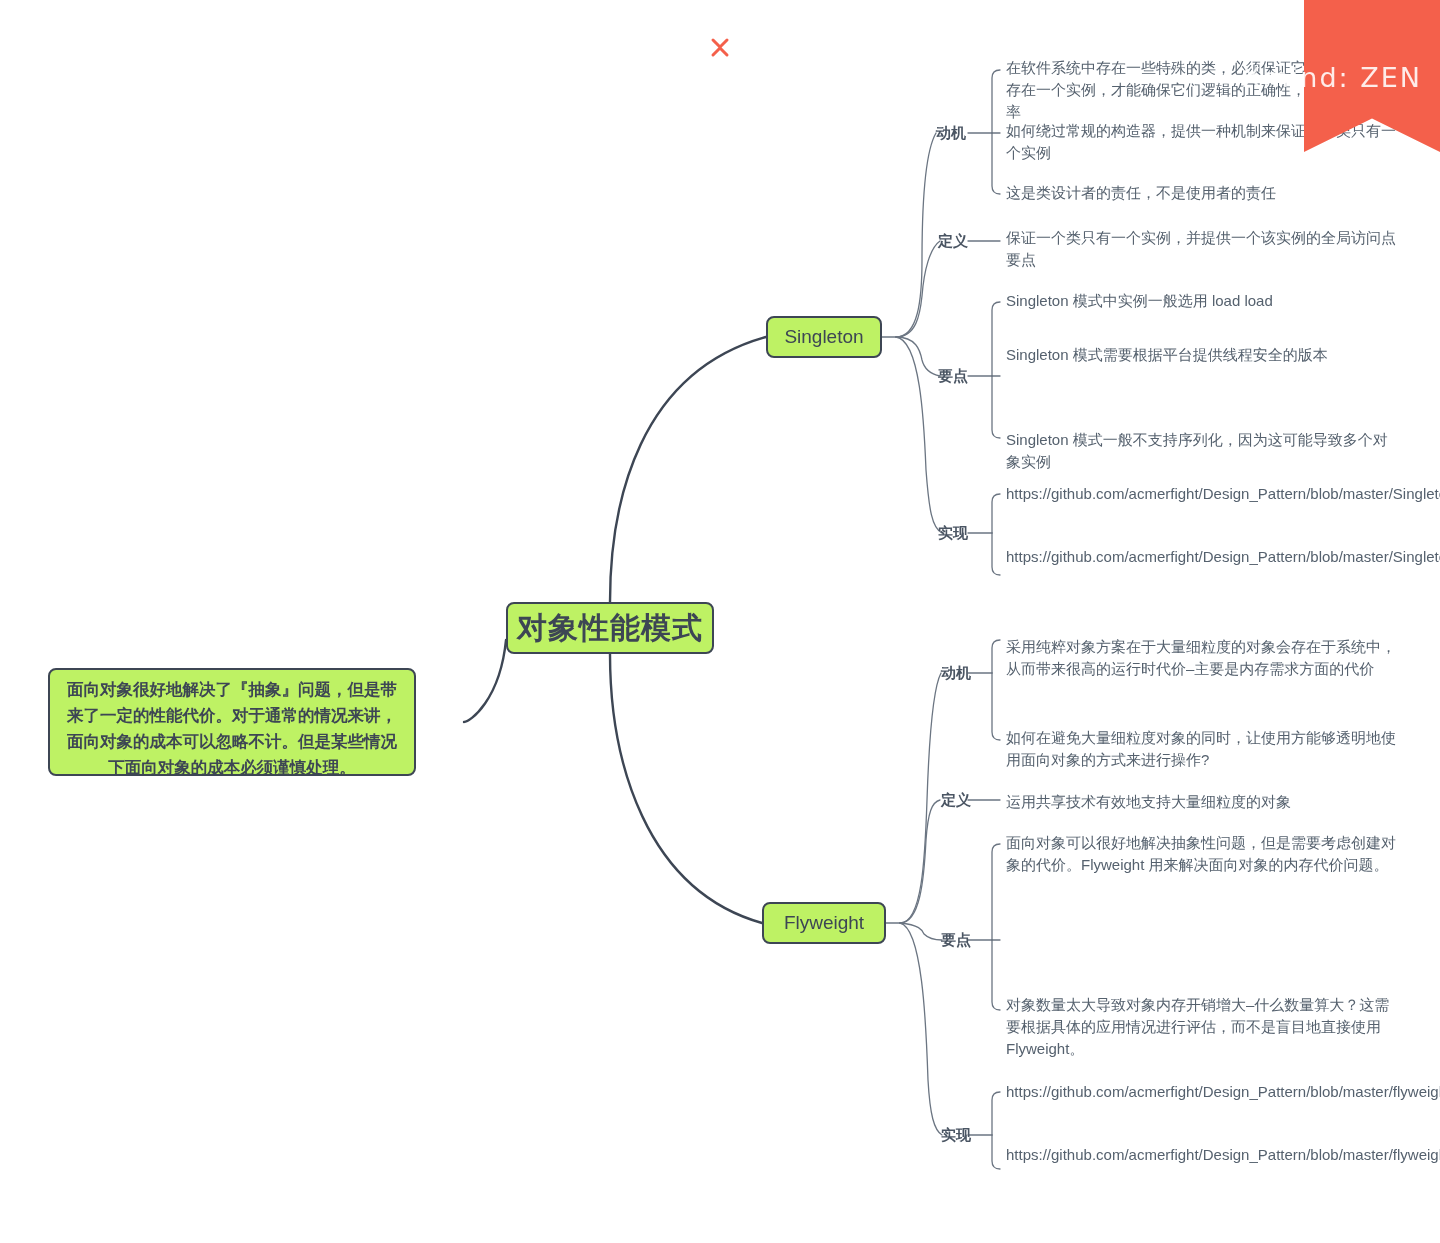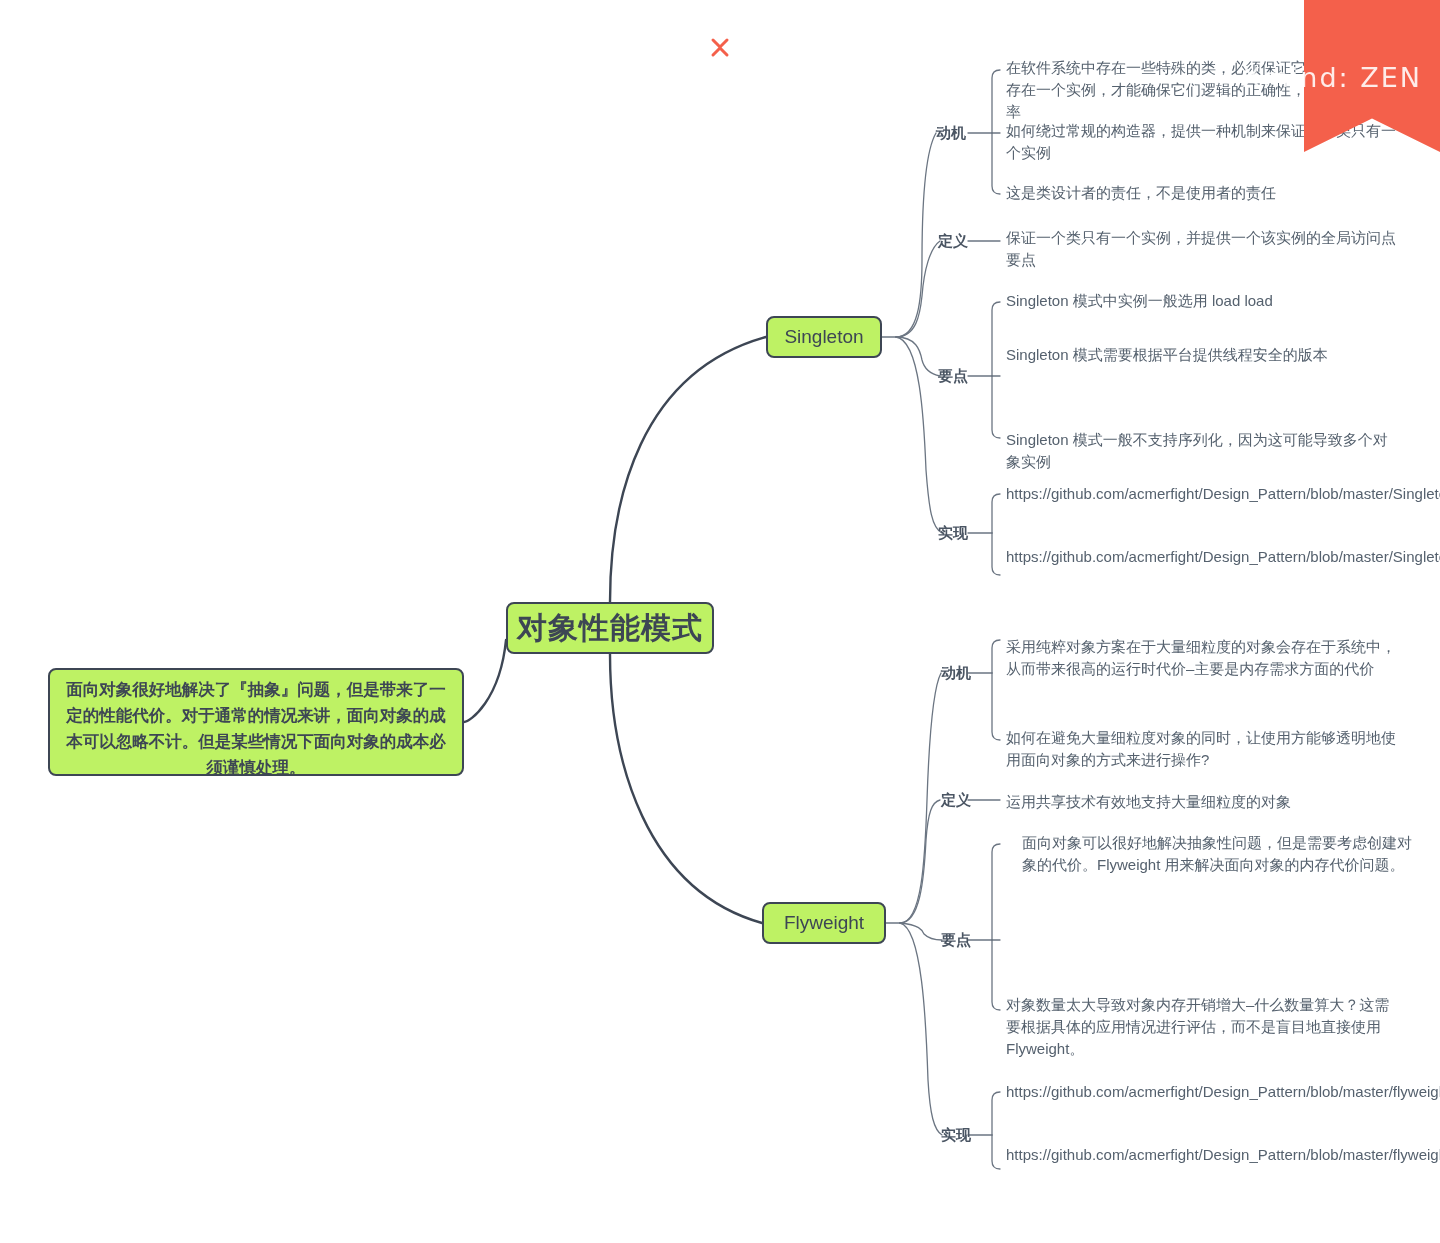--- a/index.html
+++ b/index.html
@@ -32,21 +32,21 @@
   }
   #node-singleton{
     left:766px;top:316px;width:116px;height:42px;
     font-size:19px;font-weight:400;
   }
   #node-flyweight{
     left:762px;top:902px;width:124px;height:42px;
     font-size:19px;font-weight:400;
   }
   #note-box{
-    left:48px;top:668px;width:416px;height:108px;
+    left:48px;top:668px;width:368px;height:108px;
     border-width:2.5px;border-radius:8px;
     padding:6px 14px;
     display:block;
   }
   #note-box .note-text{
     font-size:16.5px;line-height:26px;color:#3d4654;
     text-align:center;font-weight:600;
   }
 
   
@@ -191,21 +191,21 @@
   <div class="sublabel" style="left:941px;top:664px;">动机</div>
   <div class="sublabel" style="left:941px;top:791px;">定义</div>
   <div class="sublabel" style="left:941px;top:931px;">要点</div>
   <div class="sublabel" style="left:941px;top:1126px;">实现</div>
 
   <div class="leaf" style="left:1006px;top:636px;">采用纯粹对象方案在于大量细粒度的对象会存在于系统中，从而带来很高的运行时代价–主要是内存需求方面的代价</div>
   <div class="leaf" style="left:1006px;top:727px;">如何在避免大量细粒度对象的同时，让使用方能够透明地使用面向对象的方式来进行操作?</div>
 
   <div class="leaf" style="left:1006px;top:791px;">运用共享技术有效地支持大量细粒度的对象</div>
 
-  <div class="leaf" style="left:1006px;top:832px;margin-left:16px;">面向对象可以很好地解决抽象性问题，但是需要考虑创建对象的代价。Flyweight 用来解决面向对象的内存代价问题。</div>
+  <div class="leaf" style="left:1006px;top:832px;">面向对象可以很好地解决抽象性问题，但是需要考虑创建对象的代价。Flyweight 用来解决面向对象的内存代价问题。</div>
   <div class="leaf" style="left:1006px;top:994px;">对象数量太大导致对象内存开销增大–什么数量算大？这需要根据具体的应用情况进行评估，而不是盲目地直接使用 Flyweight。</div>
 
   <div class="leaf" style="left:1006px;top:1081px;">https://github.com/acmerfight/Design_Pattern/blob/master/flyweight/flyweight.py</div>
   <div class="leaf" style="left:1006px;top:1144px;">https://github.com/acmerfight/Design_Pattern/blob/master/flyweight/flyweight.go</div>
 
   <div id="xmind-badge"></div>
   <div id="xmind-logo">
     <svg width="28" height="28" viewBox="0 0 28 28" aria-hidden="true">
       <path d="M7 6 L14 13 L21 6" stroke="#f4604b" stroke-width="3" fill="none" stroke-linecap="round" stroke-linejoin="round"></path>
       <path d="M7 21 L14 14 L21 21" stroke="#f4604b" stroke-width="3" fill="none" stroke-linecap="round" stroke-linejoin="round"></path>

